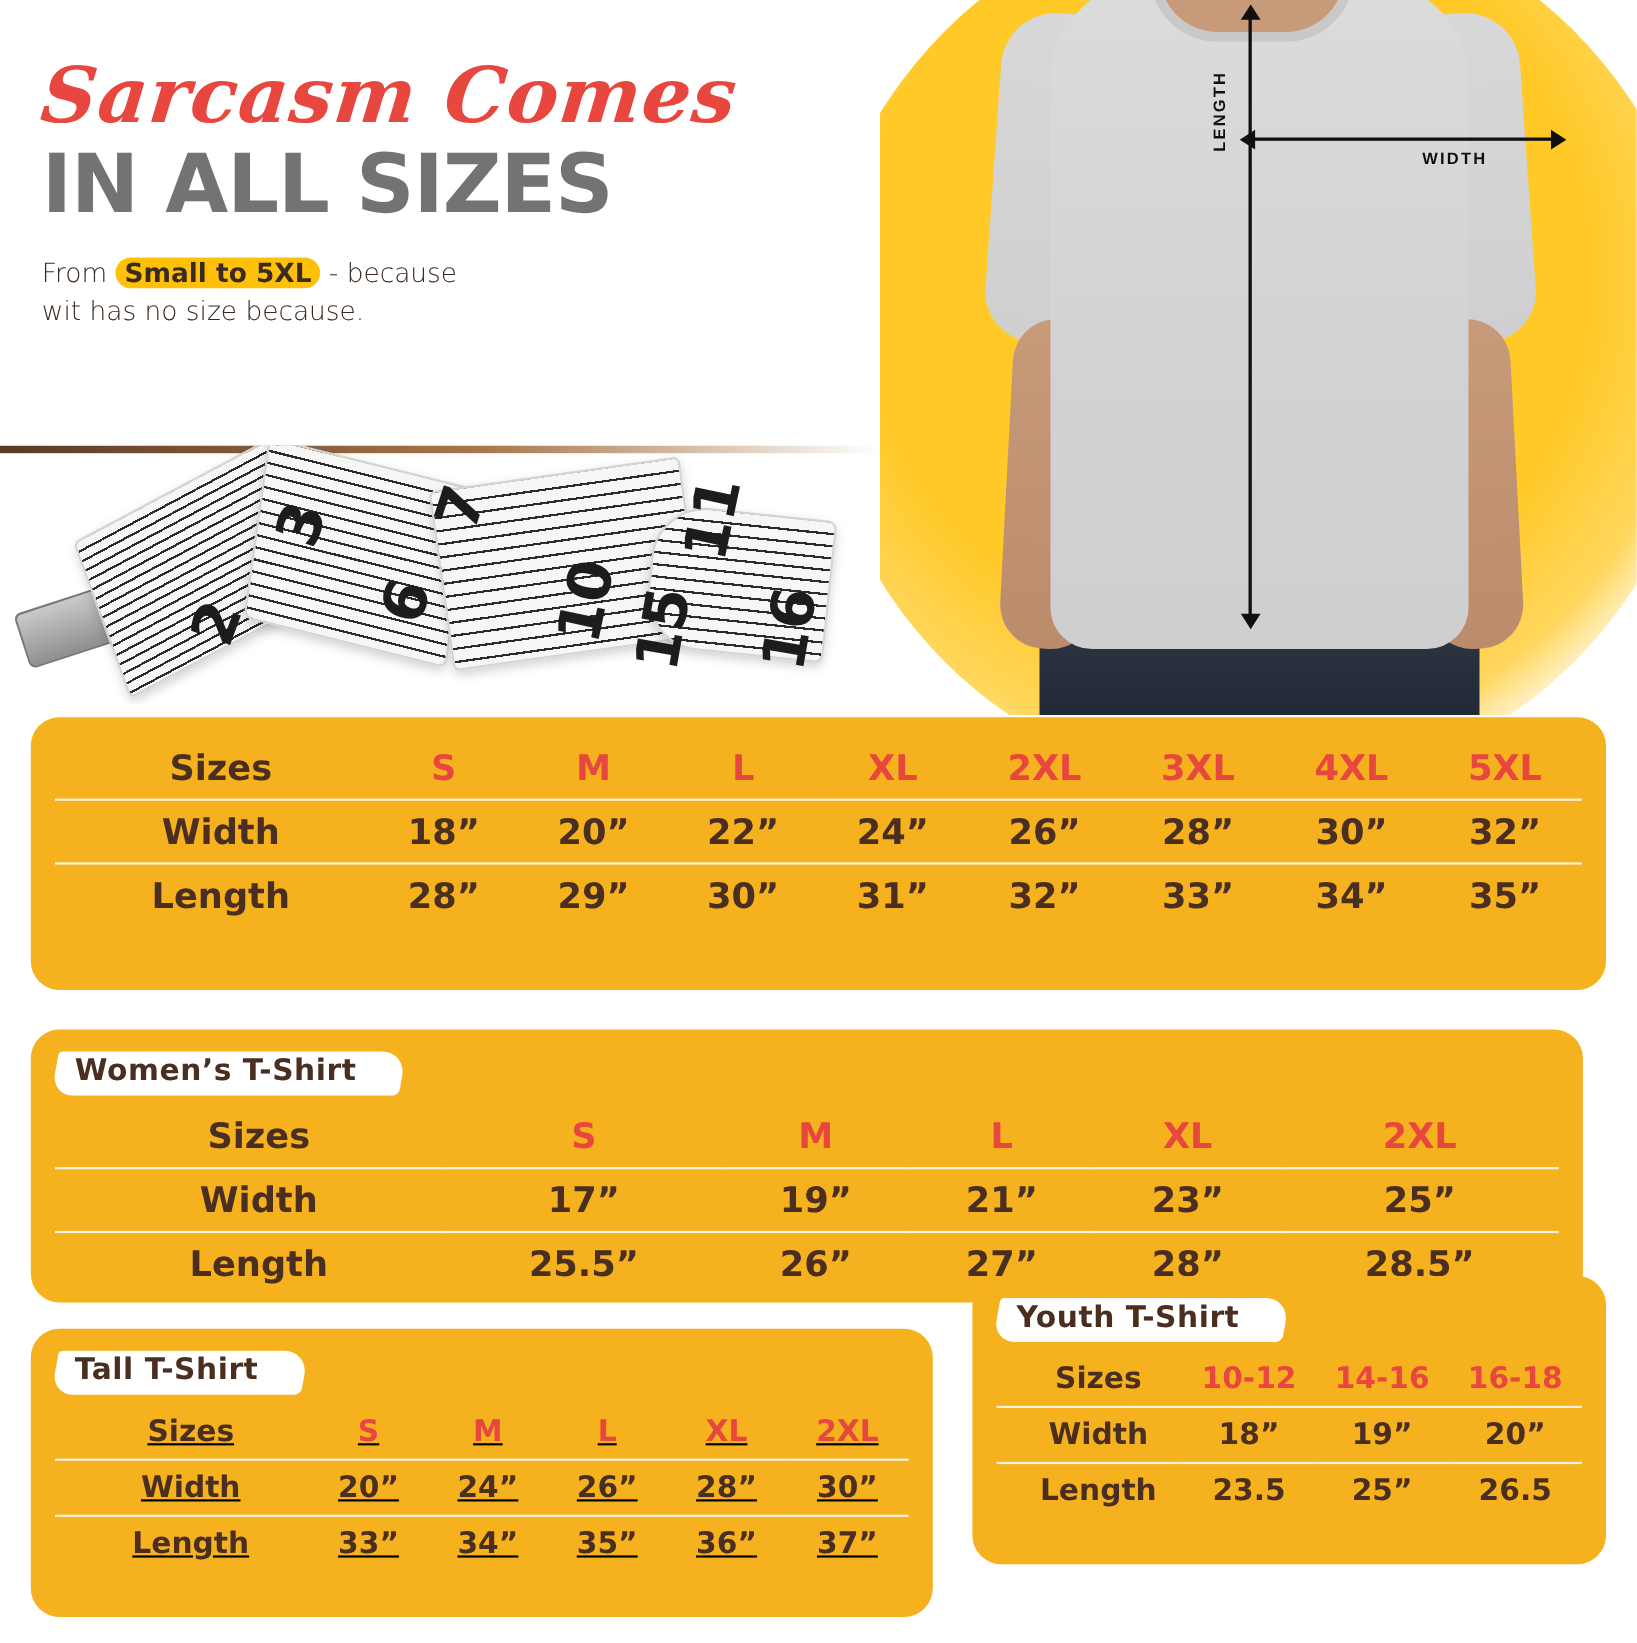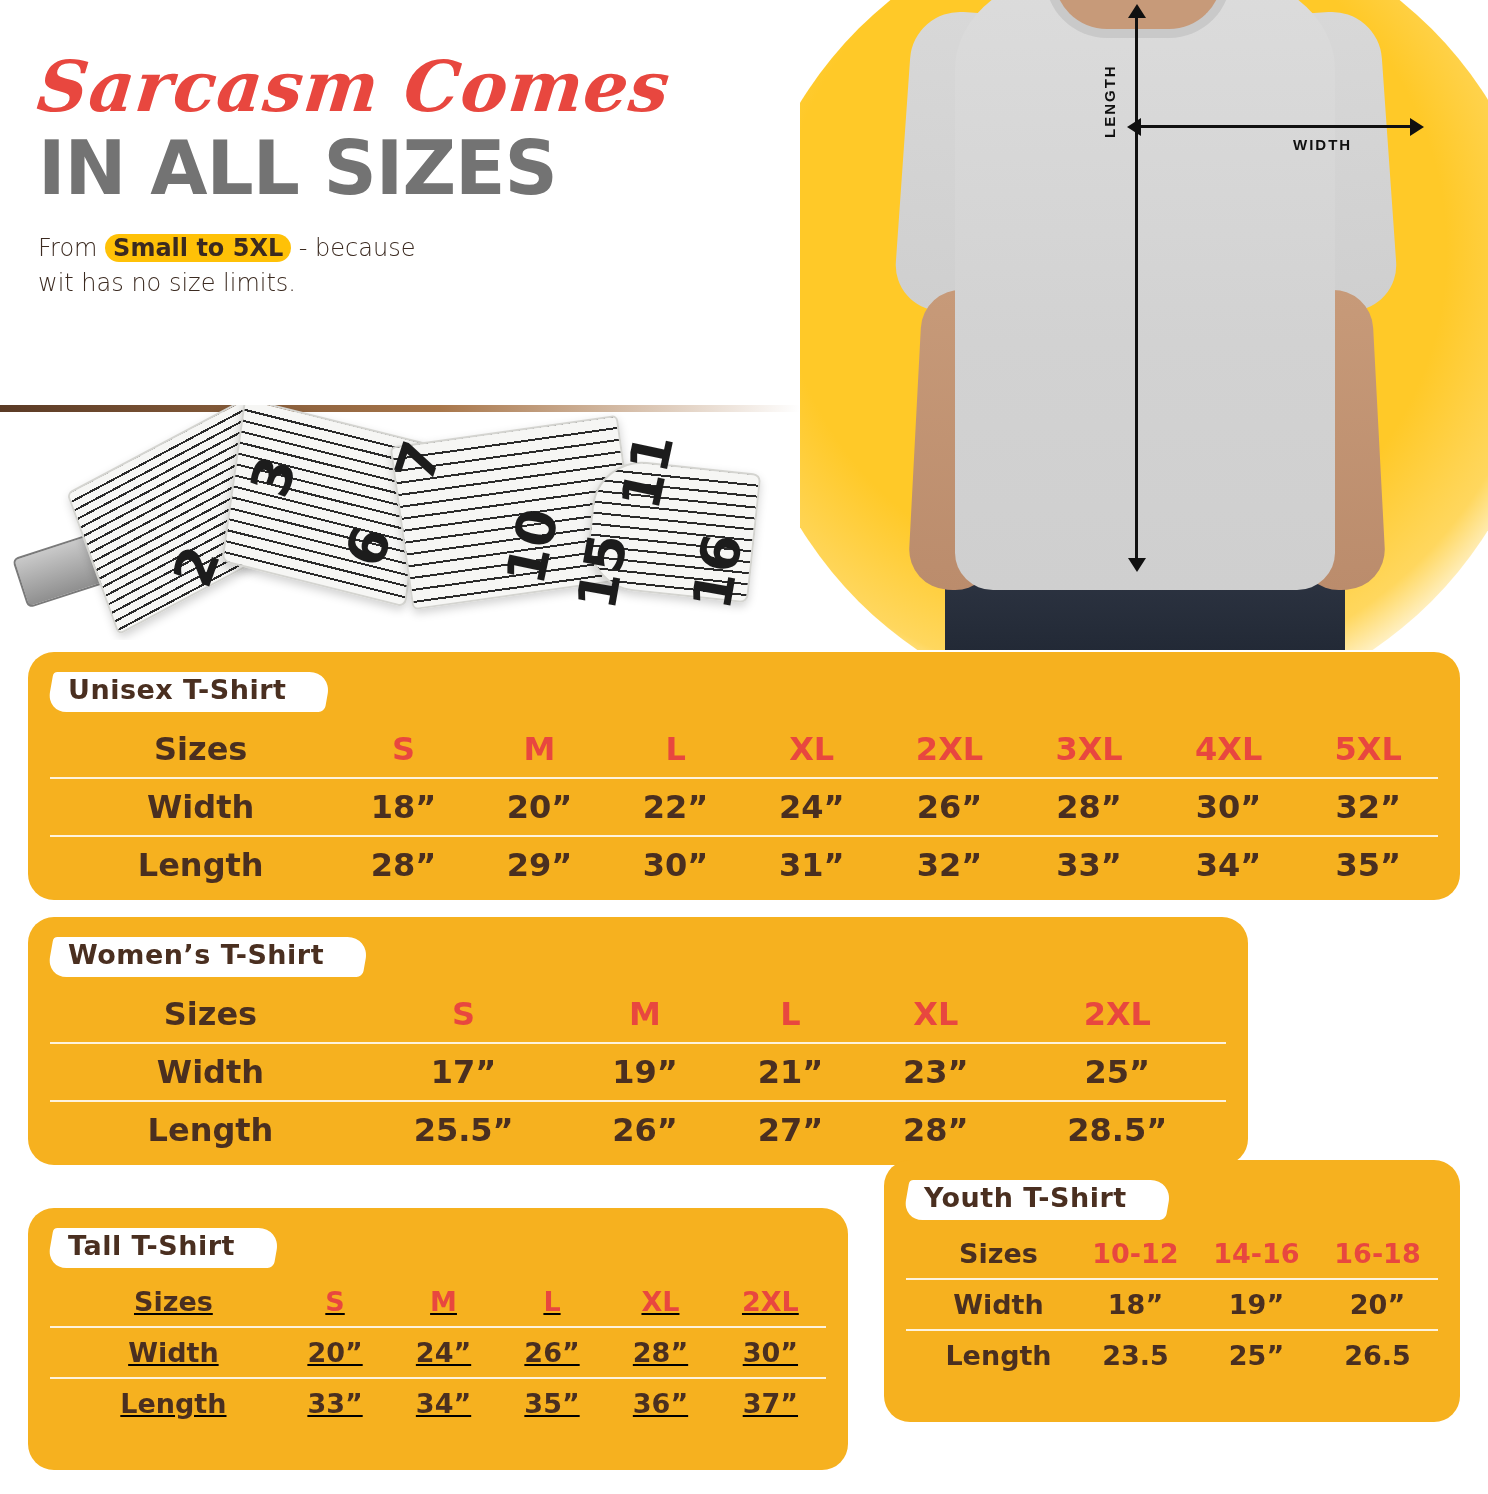--- a/index.html
+++ b/index.html
@@ -240,35 +240,35 @@
   table.sz .hdr-size { color: #e8473f; }
 
   
   .big-card td, .big-card th { font-size: 32px; }
   .big-card .rowlbl { font-size: 32px; }
   
   .small-card td, .small-card th { font-size: 27px; padding: 8px 1px; }
   .small-card .rowlbl { font-size: 27px; padding-left: 14px; }
 
   #card-unisex { left: 28px; top: 652px; width: 1432px; height: 248px; }
-  #card-women  { left: 28px; top: 917px; width: 1220px; height: 248px; }
+  #card-women  { left: 28px; top: 936px; width: 1411px; height: 248px; }
   #card-tall   { left: 28px; top: 1208px; width: 820px; height: 262px; text-decoration: underline; }
   #card-youth  { left: 884px; top: 1160px; width: 576px; height: 262px; }
 </style>
 </head>
 <body>
 
 <div class="page">
 
   <div class="headline-block">
     <div class="script-line">Sarcasm Comes</div>
     <div class="big-line">IN ALL SIZES</div>
     <div class="sub-line">
       <span>From </span><span class="hl">Small to 5XL</span><span> - because</span><br>
-      <span>wit has no size limits.</span>
+      <span>wit has no size because.</span>
     </div>
   </div>
 
   <div class="tape-area">
     <div class="tape-divider"></div>
     <div class="clip"></div>
     <div class="tape-strip t1"></div>
     <div class="tape-strip t2"></div>
     <div class="tape-strip t3"></div>
     <div class="tape-strip t4"></div>
@@ -299,24 +299,20 @@
       <div class="arrow-head ah-down"></div>
       <div class="arrow-line h-line"></div>
       <div class="arrow-head ah-left"></div>
       <div class="arrow-head ah-right"></div>
       <div class="lbl-length">LENGTH</div>
       <div class="lbl-width">WIDTH</div>
     </div>
   </div>
 
   <div class="card big-card" id="card-unisex">
-    <div class="card-title-wrap">
-      <div class="card-title-brush"></div>
-      <div class="card-title">Unisex T-Shirt</div>
-    </div>
     <table class="sz">
       <tbody>
           <tr>
         <td class="rowlbl">Sizes</td>
         <td class="hdr-size">S</td>
         <td class="hdr-size">M</td>
         <td class="hdr-size">L</td>
         <td class="hdr-size">XL</td>
         <td class="hdr-size">2XL</td>
         <td class="hdr-size">3XL</td>

